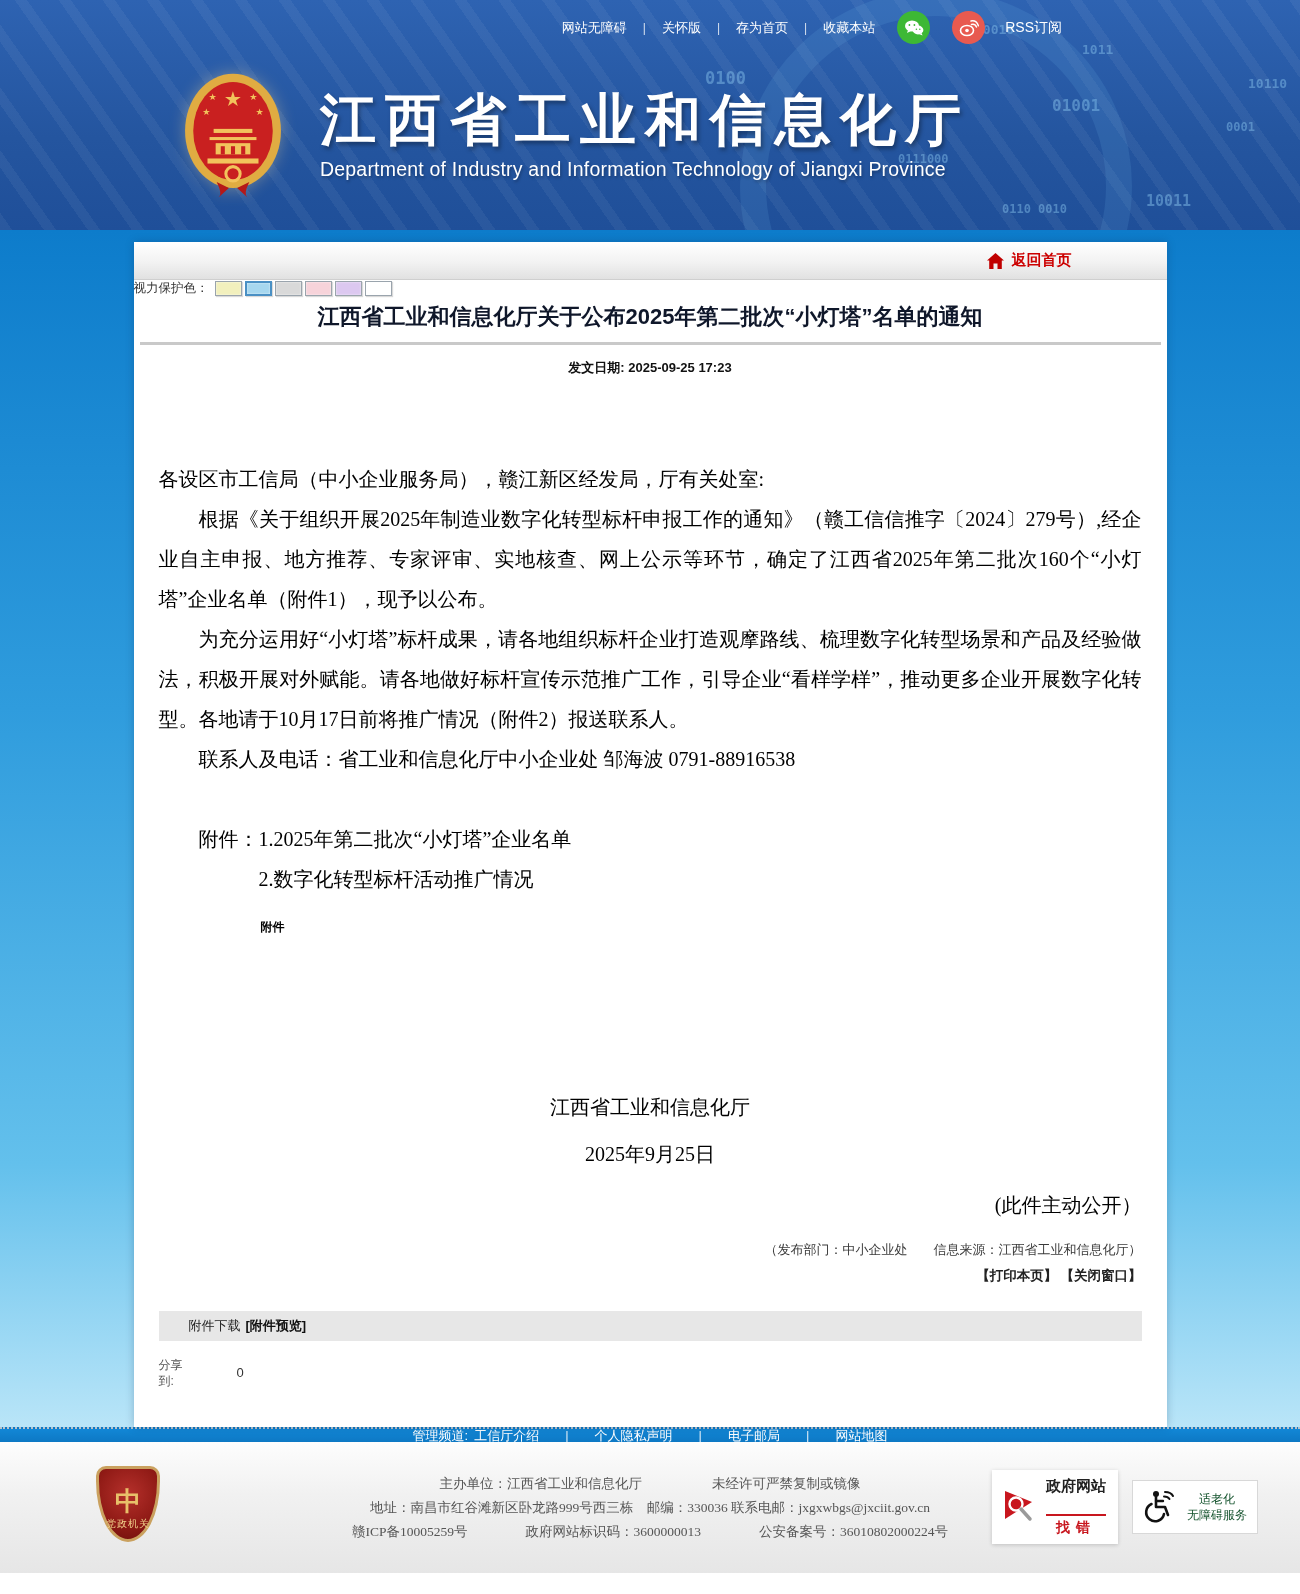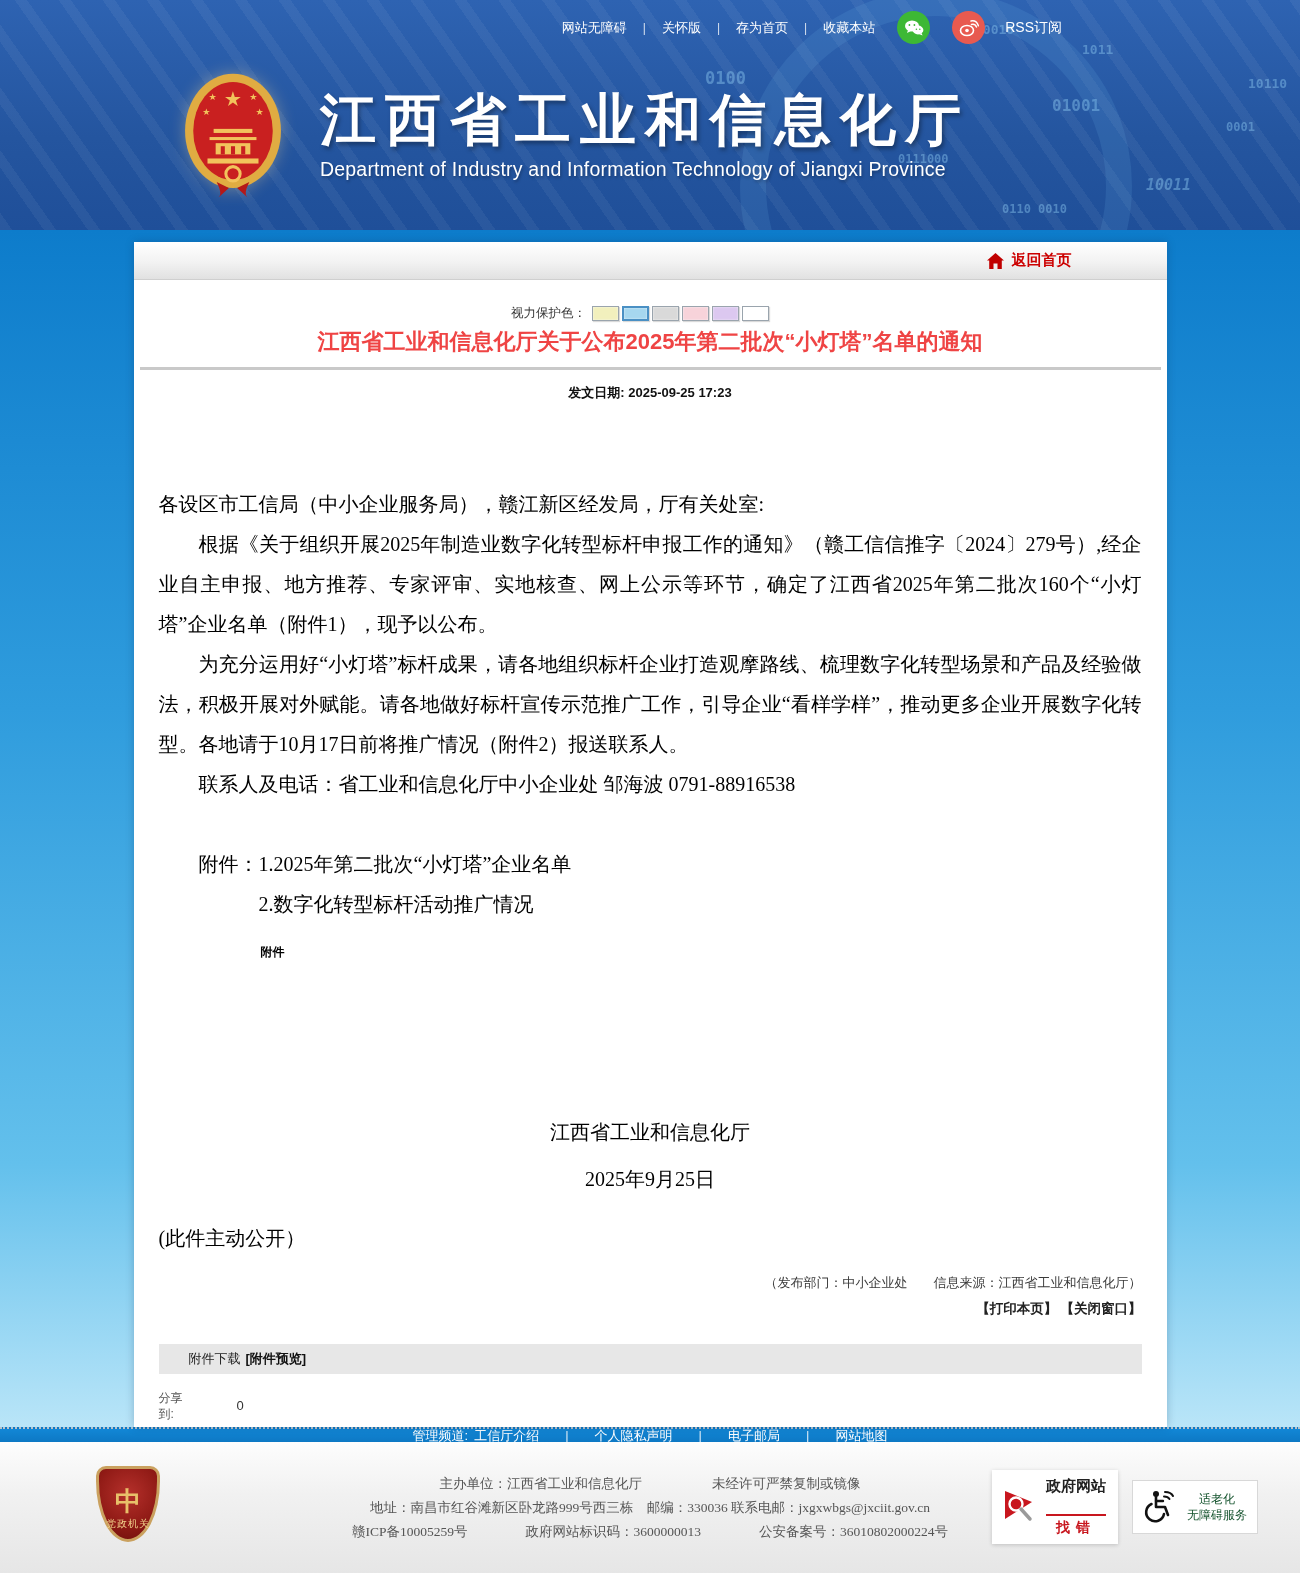--- a/index.html
+++ b/index.html
@@ -10,21 +10,21 @@
   .site-head { height:230px; background:linear-gradient(180deg,#2e63b2 0%,#24559f 60%,#1f4f99 100%); position:relative; overflow:hidden; }
   .site-head::before { content:""; position:absolute; inset:0;
     background:repeating-linear-gradient(55deg, rgba(255,255,255,.05) 0 10px, rgba(255,255,255,0) 10px 36px); }
   .site-head::after { content:""; position:absolute; width:340px; height:340px; border-radius:50%;
     border:26px solid rgba(110,185,235,.14); left:740px; top:-10px; }
   .decor-digit { position:absolute; font-family:"DejaVu Sans Mono",monospace; color:rgba(140,200,240,.45); font-weight:bold; }
   .decor-digit:nth-child(1){ top:68px; left:705px; font-size:17px; }
   .decor-digit:nth-child(2){ top:22px; left:975px; font-size:13px; }
   .decor-digit:nth-child(3){ top:96px; left:1052px; font-size:16px; }
   .decor-digit:nth-child(4){ top:152px; left:898px; font-size:12px; }
-  .decor-digit:nth-child(5){ top:176px; left:1146px; font-size:15px;font-style:italic; }
+  .decor-digit:nth-child(5){ top:192px; left:1146px; font-size:15px; }
   .decor-digit:nth-child(6){ top:120px; left:1226px; font-size:12px; }
   .decor-digit:nth-child(7){ top:42px; left:1082px; font-size:13px; }
   .decor-digit:nth-child(8){ top:202px; left:1002px; font-size:12px; }
   .decor-digit:nth-child(9){ top:76px; left:1248px; font-size:13px; }
 
   .topbar { position:relative; z-index:2; height:55px; display:flex; align-items:center; justify-content:flex-end; padding-right:238px; }
   .tb-links { display:flex; align-items:center; }
   .tb-link { color:#fff; font-size:13px; text-decoration:none; cursor:pointer; }
   .tb-link + .tb-link::before { content:"|"; color:rgba(255,255,255,.8); margin:0 16px; font-size:12px; }
   .icon-circle { width:33px; height:33px; border-radius:50%; display:inline-flex; align-items:center; justify-content:center; margin-left:22px; cursor:pointer; }
@@ -37,40 +37,40 @@
   .site-title { color:#fff; font-size:56px; font-weight:bold; letter-spacing:9px; line-height:1.1; text-shadow:2px 3px 4px rgba(0,0,0,.35); }
   .site-subtitle { color:#fff; font-size:19.5px; margin-top:8px; letter-spacing:.2px; text-shadow:1px 2px 3px rgba(0,0,0,.3); }
 
   
   .main-bg { background:linear-gradient(180deg,#0d7ccb 0%,#2f9cdd 40%,#63c0ec 78%,#b9e5f8 100%); padding-top:12px; }
   .content-box { width:1033px; margin:0 auto; height:1185px; background:#fff; box-shadow:0 0 8px rgba(0,40,80,.25); position:relative; }
 
   .crumb-bar { height:38px; background:linear-gradient(180deg,#ffffff 0%,#f2f2f2 55%,#e1e1e1 100%); border-bottom:1px solid #cfcfcf; display:flex; align-items:center; justify-content:flex-end; padding-right:95px; }
   .back-home { display:inline-flex; align-items:center; gap:8px; color:#cc0000; font-size:15px; font-weight:bold; text-decoration:none; cursor:pointer; }
 
-  .eye-row { display:flex; align-items:center; justify-content:center; padding-right:20px; margin-top:25px; }
+  .eye-row { display:flex; align-items:center; justify-content:flex-start; padding-right:20px; }
   .eye-label { font-size:12.5px; color:#333; margin-right:6px; }
   .swatches { display:inline-flex; gap:3px; }
   .swatch { width:27px; height:15px; border:1px solid #9aa4ad; box-shadow:inset 0 0 2px rgba(255,255,255,.8), 1px 1px 1px rgba(0,0,0,.15); cursor:pointer; display:inline-block; }
 
-  .doc-title { text-align:center; color:#ef4444; font-size:22px; font-weight:bold; margin-top:5px; font-family:"Liberation Sans","DejaVu Sans",sans-serif; }
+  .doc-title { text-align:center; color:#0f172a; font-size:22px; font-weight:bold; margin-top:5px; font-family:"Liberation Sans","DejaVu Sans",sans-serif; }
   .divider { height:3px; background:#c9c9c9; margin:10px 6px 0 6px; }
   .pub-date { text-align:center; font-size:13px; font-weight:bold; color:#111; margin-top:14px; }
 
   .doc-body { padding:0 25px; font-family:"Liberation Serif","DejaVu Serif",serif; color:#000; }
   .paras { margin-top:82px; }
   .body-para { font-size:20px; line-height:40px; text-indent:2em; text-align:justify; }
   .body-para:first-child { text-indent:0; }
   .attach-line { font-size:20px; line-height:40px; }
   .attach-line.one { margin-top:40px; text-indent:2em; }
   .attach-line.two { padding-left:5em; }
   .attach-small { font-size:12px; font-weight:bold; margin-top:20px; margin-left:102px; }
   .sig { text-align:center; font-size:20px; margin-top:158px; }
   .sig-date { text-align:center; font-size:20px; margin-top:20px; }
-  .open-note { font-size:20px; margin-top:32px; }
+  .open-note { font-size:20px; margin-top:24px;text-align:right; }
   .dept-line { text-align:right; font-size:13px; color:#3a3a3a; margin-top:22px; }
   .print-line { text-align:right; font-size:13.5px; font-weight:bold; color:#222; margin-top:8px; }
   .print-line a { color:#222; text-decoration:none; cursor:pointer; }
   .attach-bar { margin-top:26px; background:#e7e7e7; height:30px; display:flex; align-items:center; padding-left:30px; font-size:13px; color:#222; font-family:"Liberation Sans","DejaVu Sans",sans-serif; }
   .attach-bar .preview { font-weight:bold; color:#111; margin-left:5px; text-decoration:none; cursor:pointer; }
   .share-row { margin-top:16px; display:flex; align-items:flex-start; font-family:"Liberation Sans","DejaVu Sans",sans-serif; }
   .share-label { display:inline-block; width:34px; font-size:12px; color:#555; line-height:16px; }
   .share-count { font-size:13px; color:#333; margin-left:44px; margin-top:8px; }
 
   

